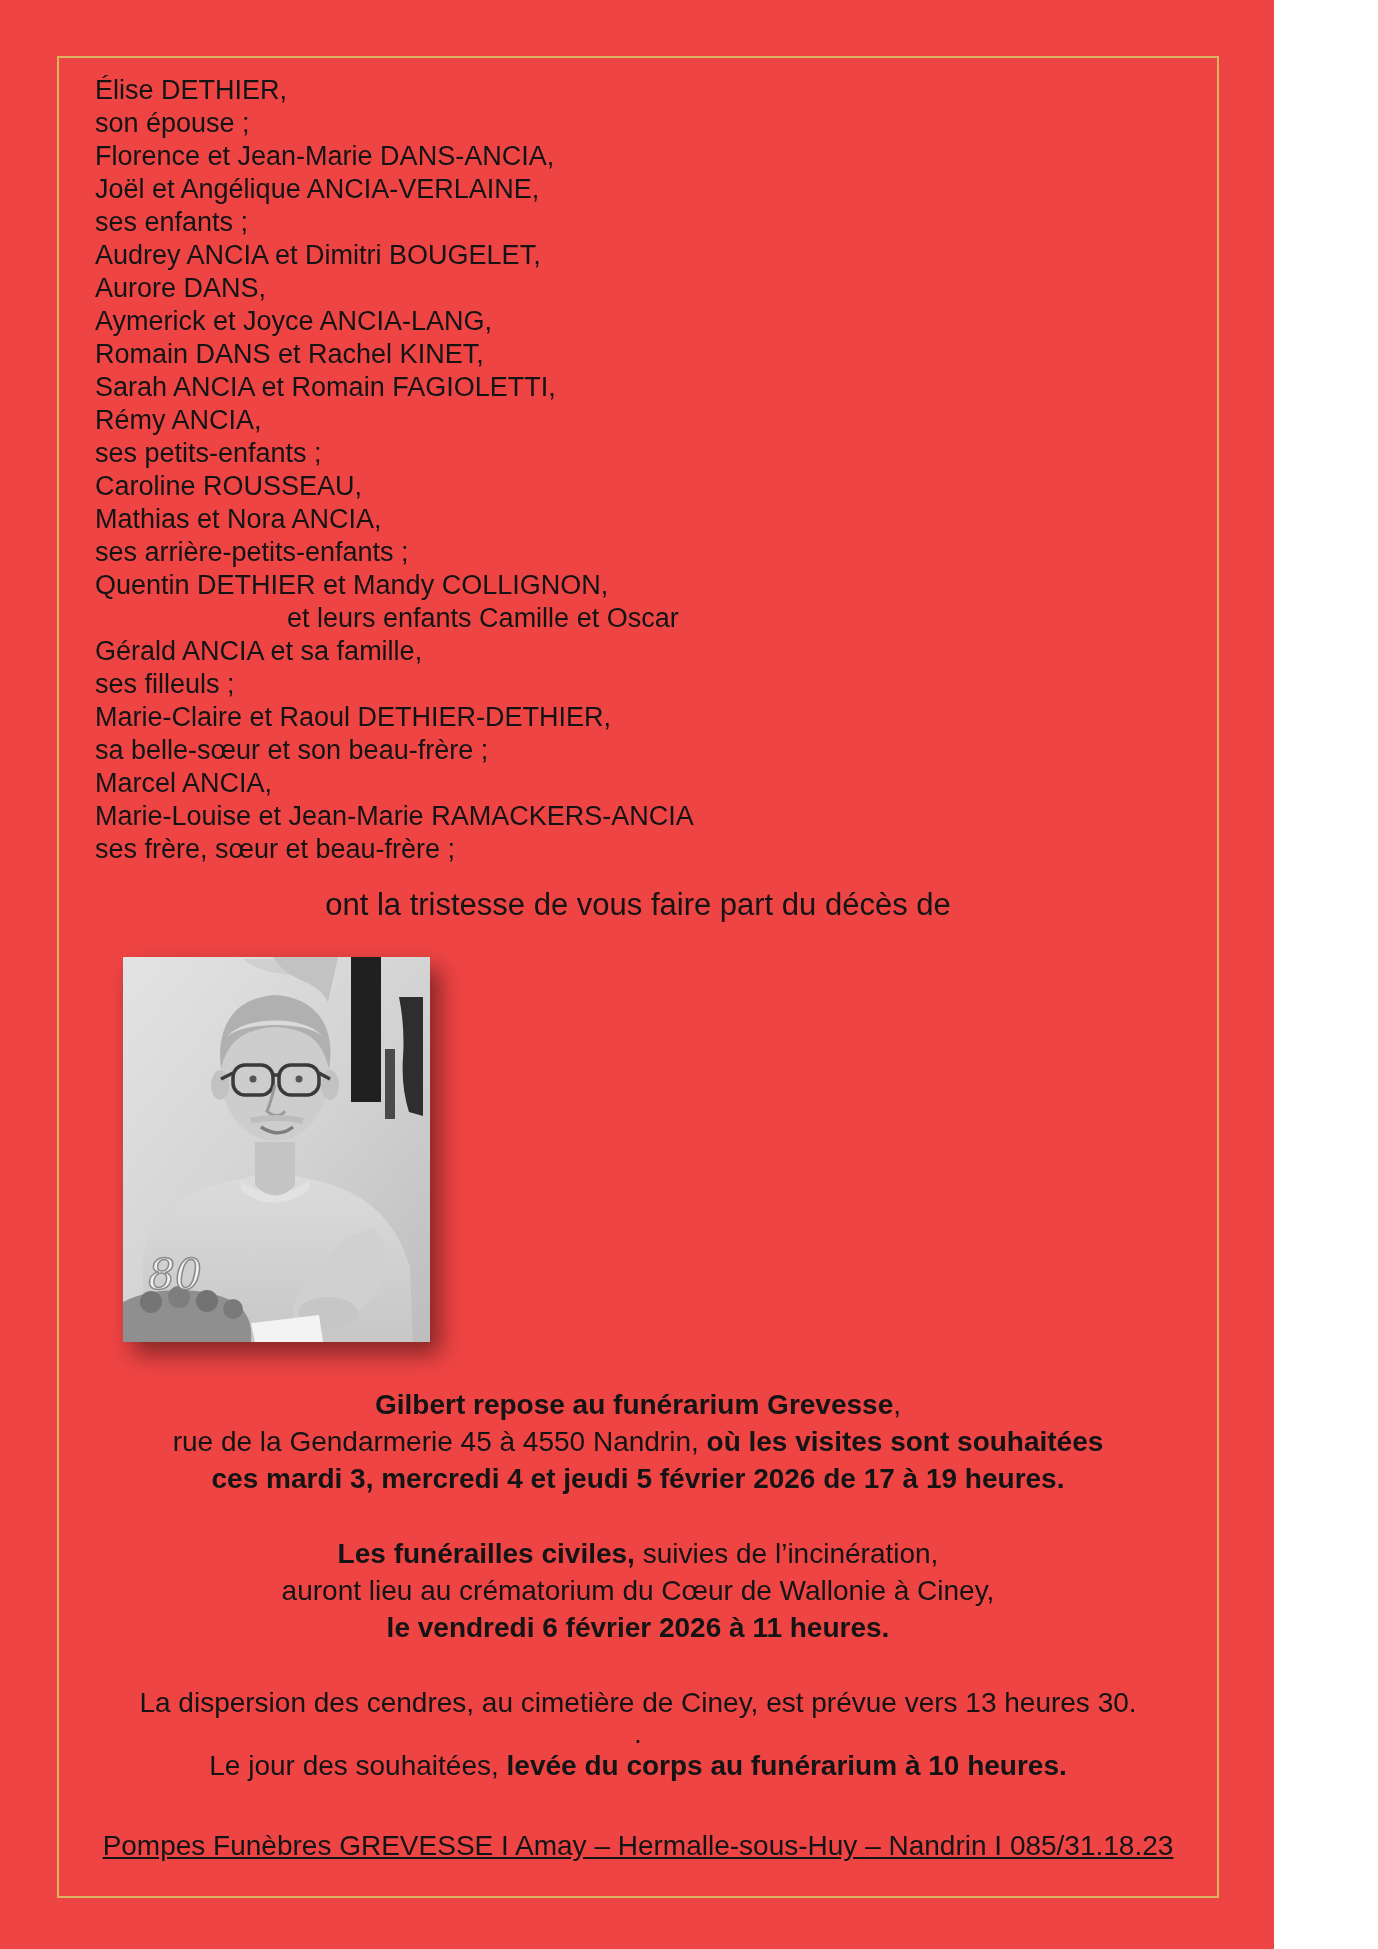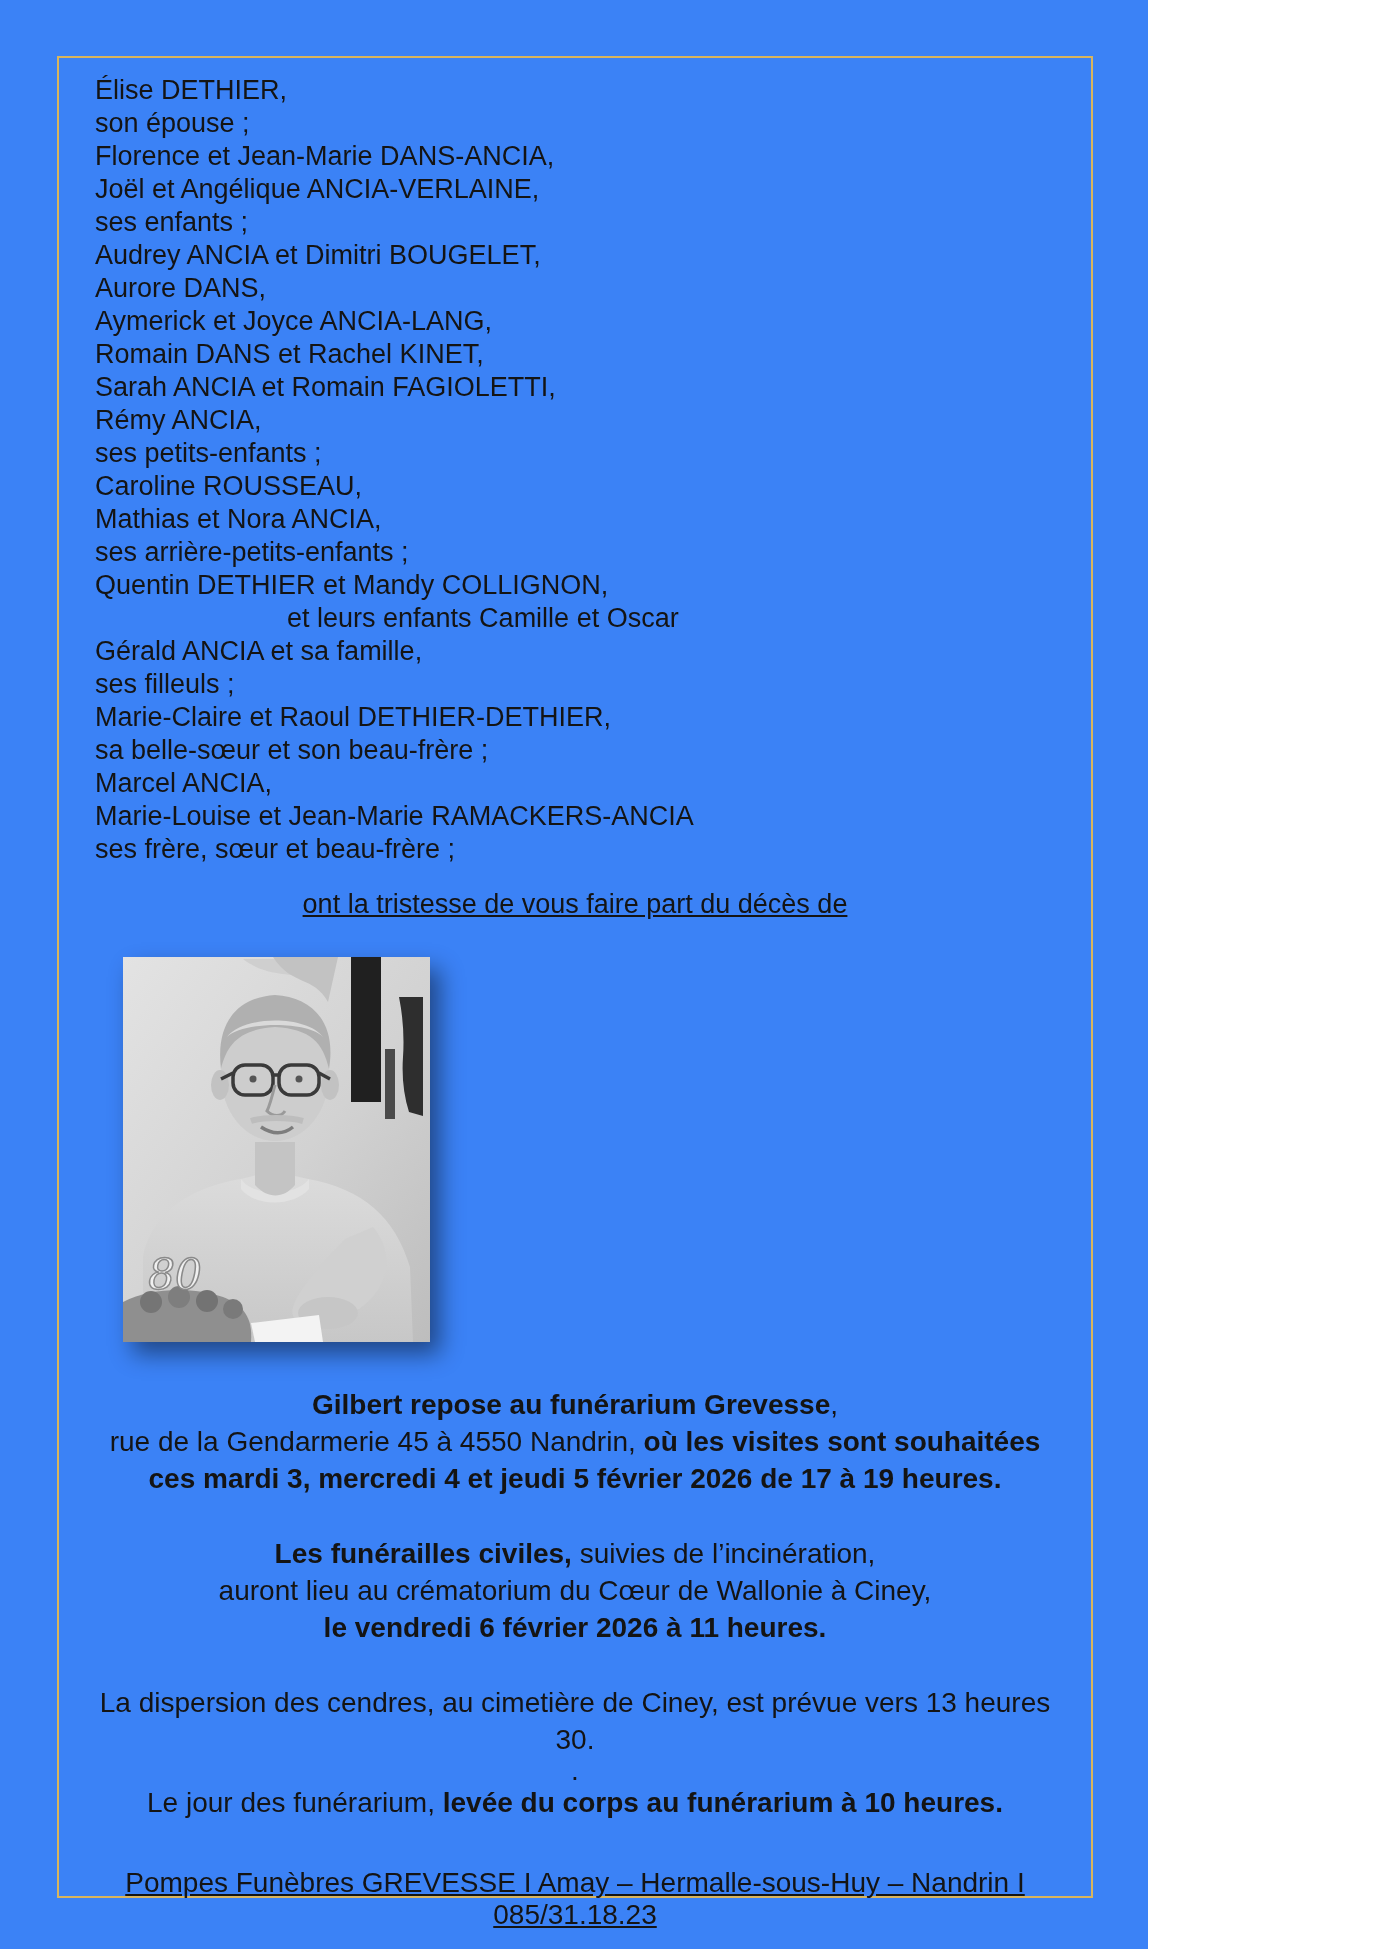--- a/index.html
+++ b/index.html
@@ -1,19 +1,19 @@
 <!DOCTYPE html>
 <html><head>
 <meta charset="utf-8">
 <style>
   html,body{margin:0;padding:0;background:#ffffff;}
   .page{
     position:relative;
-    width:1148px;height:1949px;
-    background:#3b82f6;
+    width:1274px;height:1949px;
+    background:#ef4444;
     font-family:"Liberation Sans", sans-serif;
     color:#141414;
     overflow:hidden;
   }
   .frame{
     position:absolute;
     left:57px;top:56px;right:55px;bottom:51px;
     border:2px solid var(--border-gold,#d8b55e);
     box-sizing:border-box;
   }
@@ -25,21 +25,21 @@
   }
   
   .family{font-size:27px;line-height:33px;}
   .fline{white-space:pre;}
   .fline.label{text-align:left;}
   .fline.indent{padding-left:192px;}
   
   .intro{
     margin-top:22px;
     text-align:center;
-    font-size:27px;line-height:33px;text-decoration:underline;
+    font-size:31px;line-height:33px;
   }
   
   .main-row{
     display:flex;
     align-items:flex-start;
     margin-top:36px;
   }
   .photo-wrap{
     flex:0 0 auto;
     width:307px;height:385px;
@@ -197,20 +197,20 @@
           <div><span>auront lieu au crématorium du Cœur de Wallonie à Ciney,</span></div>
           <div><span class="b">le vendredi 6 février 2026 à 11 heures.</span></div>
         </div>
         <div class="block">
           <div><span>La dispersion des cendres, au cimetière de Ciney, est prévue vers 13 heures 30.</span></div>
         </div>
         <div class="block tiny">
           <div><span>.</span></div>
         </div>
         <div class="block last">
-          <div><span>Le jour des funérarium, </span><span class="b">levée du corps au funérarium à 10 heures.</span></div>
+          <div><span>Le jour des souhaitées, </span><span class="b">levée du corps au funérarium à 10 heures.</span></div>
         </div>
       </div>
 
     <div class="footer">Pompes Funèbres GREVESSE I Amay – Hermalle-sous-Huy – Nandrin I 085/31.18.23</div>
 
   </div>
 </div>
 
 </body></html>

